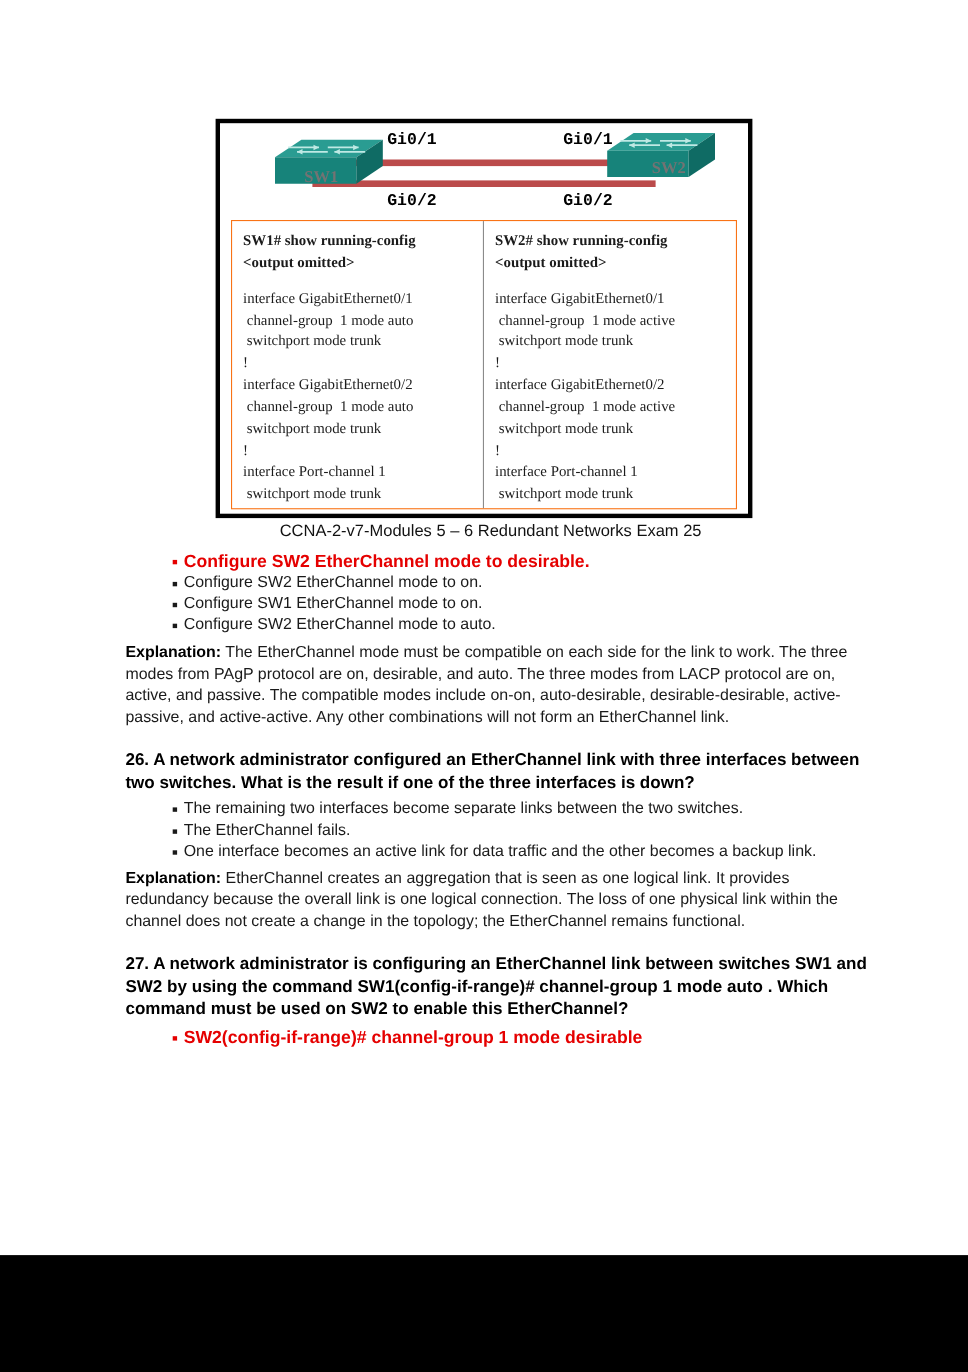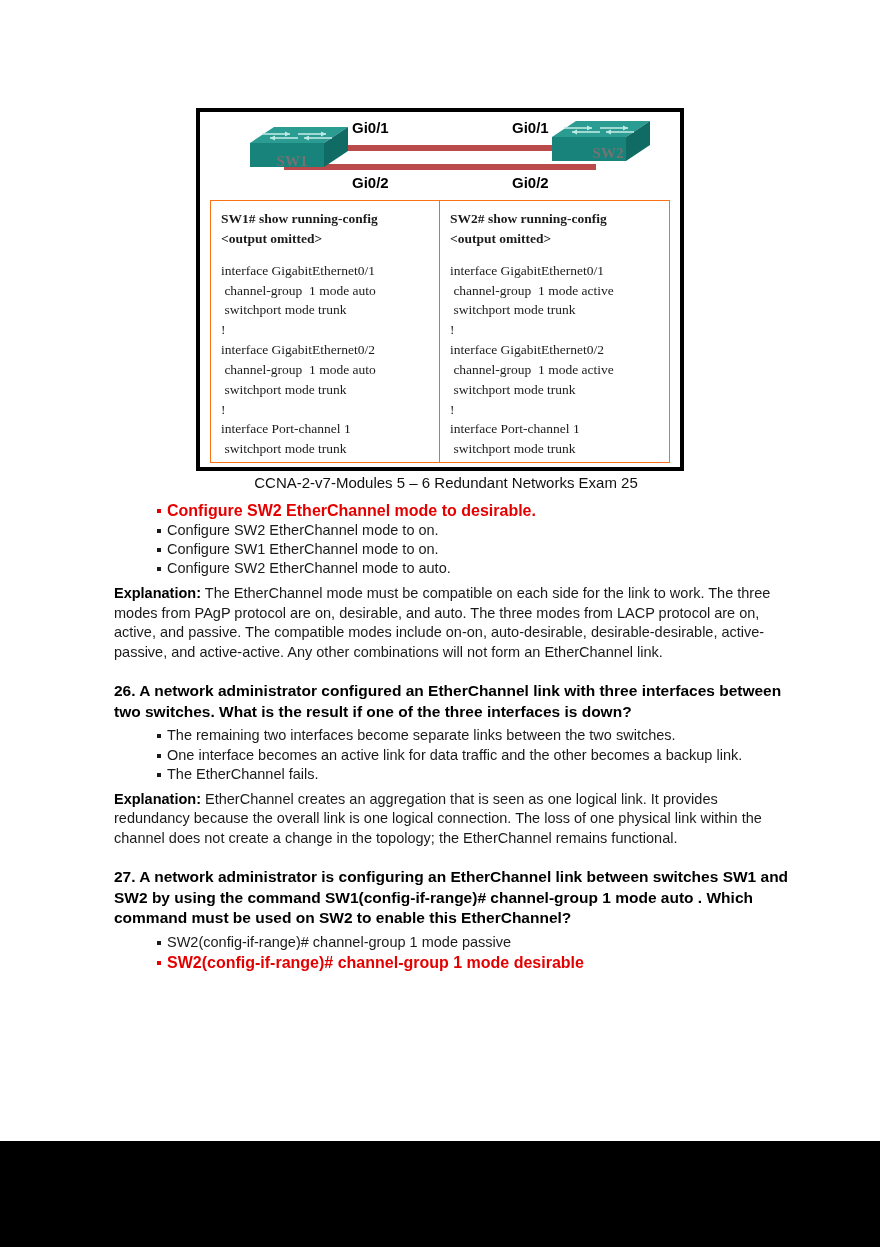--- a/index.html
+++ b/index.html
@@ -87,21 +87,21 @@
     letter-spacing: 0px;
     z-index: 4;
   }
   .sw2 .sw-label { left: 14px; top: 28px; }
 
   .port-label {
     position: absolute;
     font-size: 15px;
     font-weight: bold;
     color: #000000;
-    font-family: Liberation Sans, sans-serif;
+    font-family: Liberation Mono, monospace;
   }
   .pl-1 { left: 152px; top: 7px; }
   .pl-2 { left: 152px; top: 62px; }
   .pl-3 { left: 312px; top: 7px; }
   .pl-4 { left: 312px; top: 62px; }
 
   
   .panels {
     position: absolute;
     left: 10px;
@@ -308,31 +308,30 @@
     </ul>
 
     <div class="explanation">
       <span class="lead">Explanation:</span><span> The EtherChannel mode must be compatible on each side for the link to work. The three modes from PAgP protocol are on, desirable, and auto. The three modes from LACP protocol are on, active, and passive. The compatible modes include on-on, auto-desirable, desirable-desirable, active-passive, and active-active. Any other combinations will not form an EtherChannel link.</span>
     </div>
 
     <div class="question">26. A network administrator configured an EtherChannel link with three interfaces between two switches. What is the result if one of the three interfaces is down?</div>
 
     <ul class="opts indent-2">
       <li>The remaining two interfaces become separate links between the two switches.</li>
+      <li>The EtherChannel fails.</li>
       <li>One interface becomes an active link for data traffic and the other becomes a backup link.</li>
-      <li>The EtherChannel fails.</li>
     </ul>
 
     <div class="explanation">
       <span class="lead">Explanation:</span><span> EtherChannel creates an aggregation that is seen as one logical link. It provides redundancy because the overall link is one logical connection. The loss of one physical link within the channel does not create a change in the topology; the EtherChannel remains functional.</span>
     </div>
 
     <div class="question">27. A network administrator is configuring an EtherChannel link between switches SW1 and SW2 by using the command SW1(config-if-range)# channel-group 1 mode auto . Which command must be used on SW2 to enable this EtherChannel?</div>
 
     <ul class="opts indent-2">
-      <li>SW2(config-if-range)# channel-group 1 mode passive</li>
       <li class="correct">SW2(config-if-range)# channel-group 1 mode desirable</li>
     </ul>
 
   </div>
 </div>
 
 <div class="bottom-bar"></div>
 
 </body></html>

